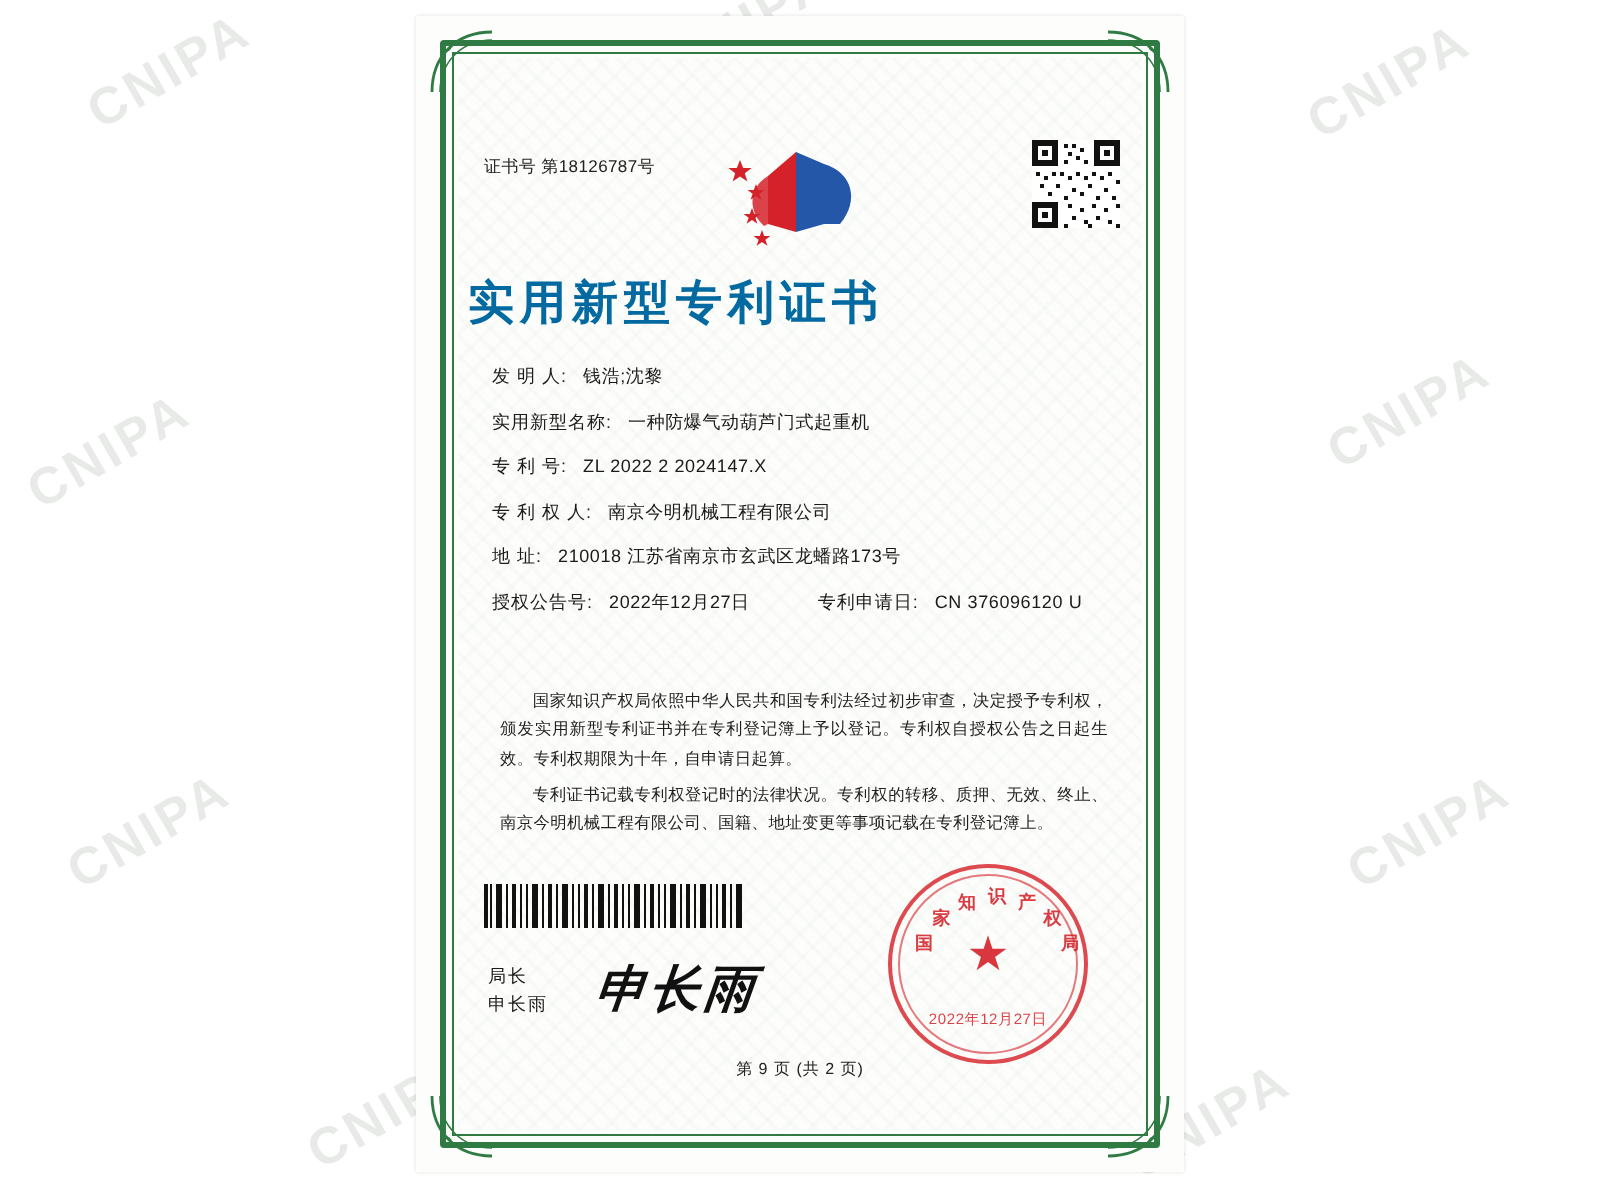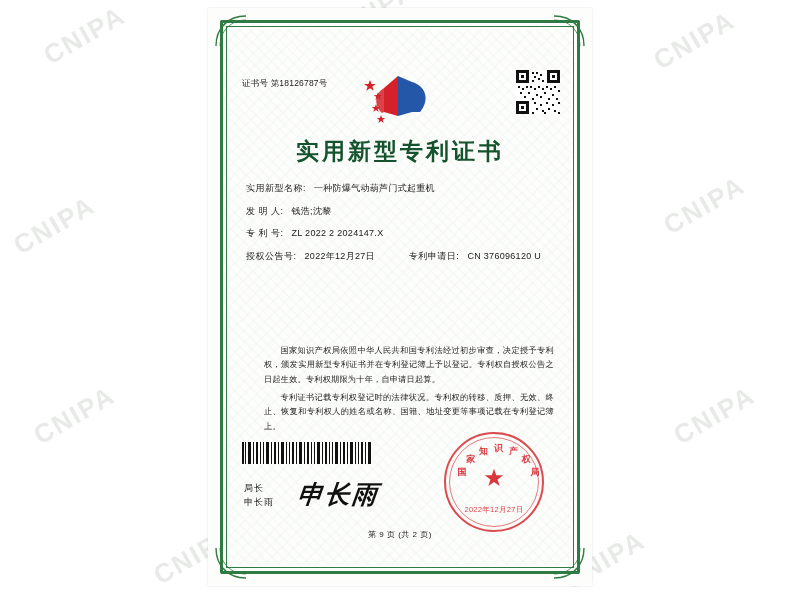--- a/index.html
+++ b/index.html
@@ -119,26 +119,26 @@
     top: 38px;
     transform: translateX(-50%);
     width: 84px;
     height: 56px;
   }
 
   #title {
     position: absolute;
     left: 0; right: 0;
     top: 102px;
-    text-align: center;
+    text-align: left;
     font-family: "DejaVu Serif", "Liberation Serif", serif;
     font-size: 23px;
     font-weight: bold;
     letter-spacing: 3px;
-    color: #14532d;
+    color: #0369a1;
   }
 
   #fields {
     position: absolute;
     left: 12px;
     right: 12px;
     top: 148px;
   }
   .frow {
     display: flex;
@@ -162,21 +162,21 @@
     position: absolute;
     left: 12px;
     right: 12px;
     top: 310px;
     font-size: 8.2px;
     line-height: 1.75;
     text-align: justify;
     color: #1f1f1f;
     letter-spacing: 0.2px;
   }
-  #body-text p { margin: 0 0 4px 18px; text-indent: 2em; }
+  #body-text p { margin: 0 0 4px 4px; text-indent: 2em; }
 
   
   #barcode {
     position: absolute;
     left: 8px;
     top: 408px;
     width: 132px;
     height: 22px;
   }
   #barcode i {
@@ -403,50 +403,58 @@
           <polygon points="18,32 19.1,35 22.2,35 19.7,36.9 20.7,39.9 18,38 15.3,39.9 16.3,36.9 13.8,35 16.9,35" fill="#d5222a"></polygon>
           <polygon points="23,43 24.1,46 27.2,46 24.7,47.9 25.7,50.9 23,49 20.3,50.9 21.3,47.9 18.8,46 21.9,46" fill="#d5222a"></polygon>
         </svg>
       </div>
 
       <div id="title">实用新型专利证书</div>
 
       <div id="fields">
 
         <div class="frow">
+          <span class="flabel">发 明 人:</span>
+          <span class="fvalue">钱浩;沈黎</span>
+        </div>
+
+        <div class="frow">
           <span class="flabel">实用新型名称:</span>
           <span class="fvalue">一种防爆气动葫芦门式起重机</span>
-        </div>
-
-        <div class="frow">
-          <span class="flabel">发 明 人:</span>
-          <span class="fvalue">钱浩;沈黎</span>
         </div>
 
         <div class="frow">
           <span class="flabel">专 利 号:</span>
           <span class="fvalue">ZL 2022 2 2024147.X</span>
         </div>
 
 
-
+        <div class="frow">
+          <span class="flabel">专 利 权 人:</span>
+          <span class="fvalue">南京今明机械工程有限公司</span>
+        </div>
+
+        <div class="frow">
+          <span class="flabel">地 址:</span>
+          <span class="fvalue">210018 江苏省南京市玄武区龙蟠路173号</span>
+        </div>
 
         <div class="frow two">
           <span class="flabel">授权公告号:</span>
           <span class="fvalue">2022年12月27日</span>
           <span class="fgap"></span>
           <span class="flabel">专利申请日:</span>
           <span class="fvalue">CN 376096120 U</span>
         </div>
 
       </div>
 
       <div id="body-text">
         <p>国家知识产权局依照中华人民共和国专利法经过初步审查，决定授予专利权，颁发实用新型专利证书并在专利登记簿上予以登记。专利权自授权公告之日起生效。专利权期限为十年，自申请日起算。</p>
-        <p>专利证书记载专利权登记时的法律状况。专利权的转移、质押、无效、终止、恢复和专利权人的姓名或名称、国籍、地址变更等事项记载在专利登记簿上。</p>
+        <p>专利证书记载专利权登记时的法律状况。专利权的转移、质押、无效、终止、南京今明机械工程有限公司、国籍、地址变更等事项记载在专利登记簿上。</p>
       </div>
 
       <div id="barcode">
         <i style="left:0px;width:2px;"></i>
           <i style="left:3px;width:1px;"></i>
         <i style="left:6px;width:3px;"></i>
           <i style="left:11px;width:1px;"></i>
         <i style="left:14px;width:2px;"></i>
           <i style="left:18px;width:1px;"></i>
         <i style="left:21px;width:1px;"></i>

